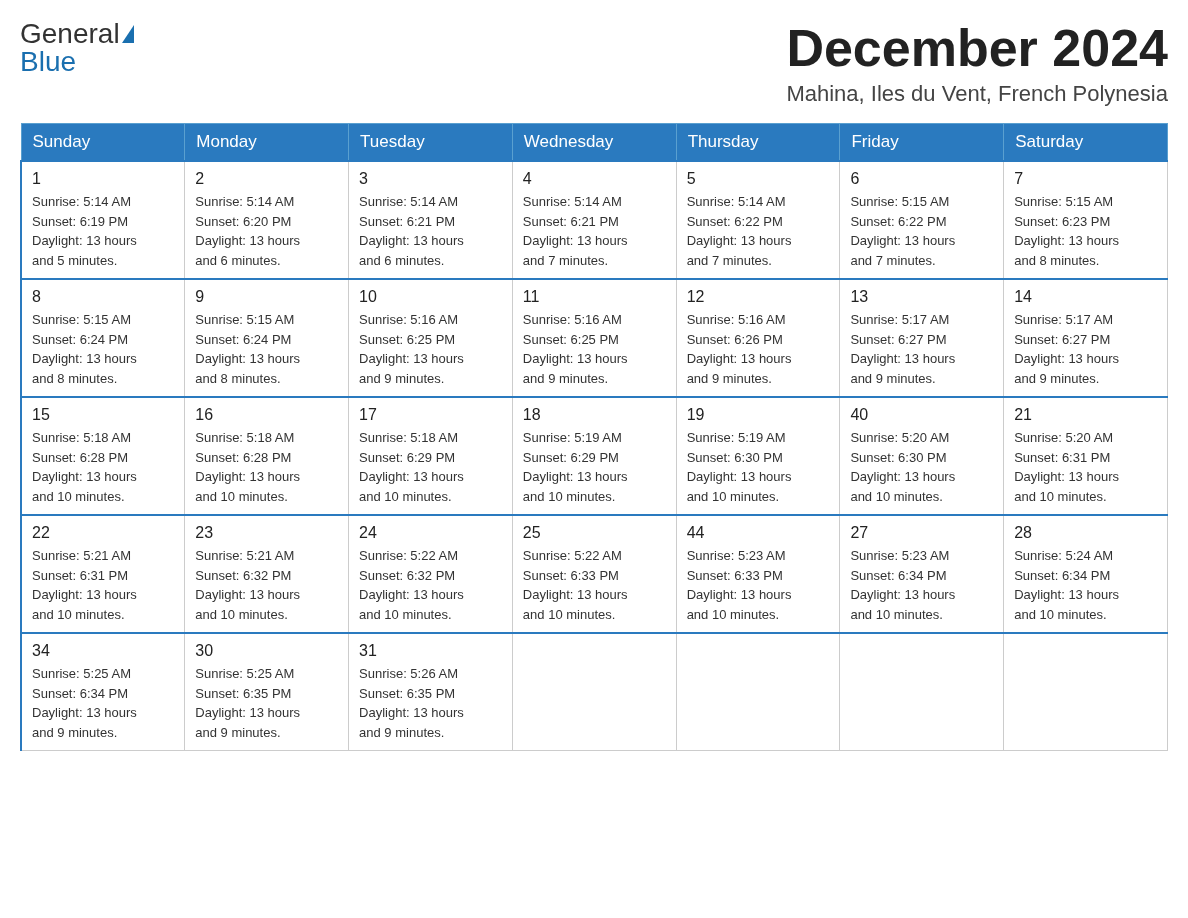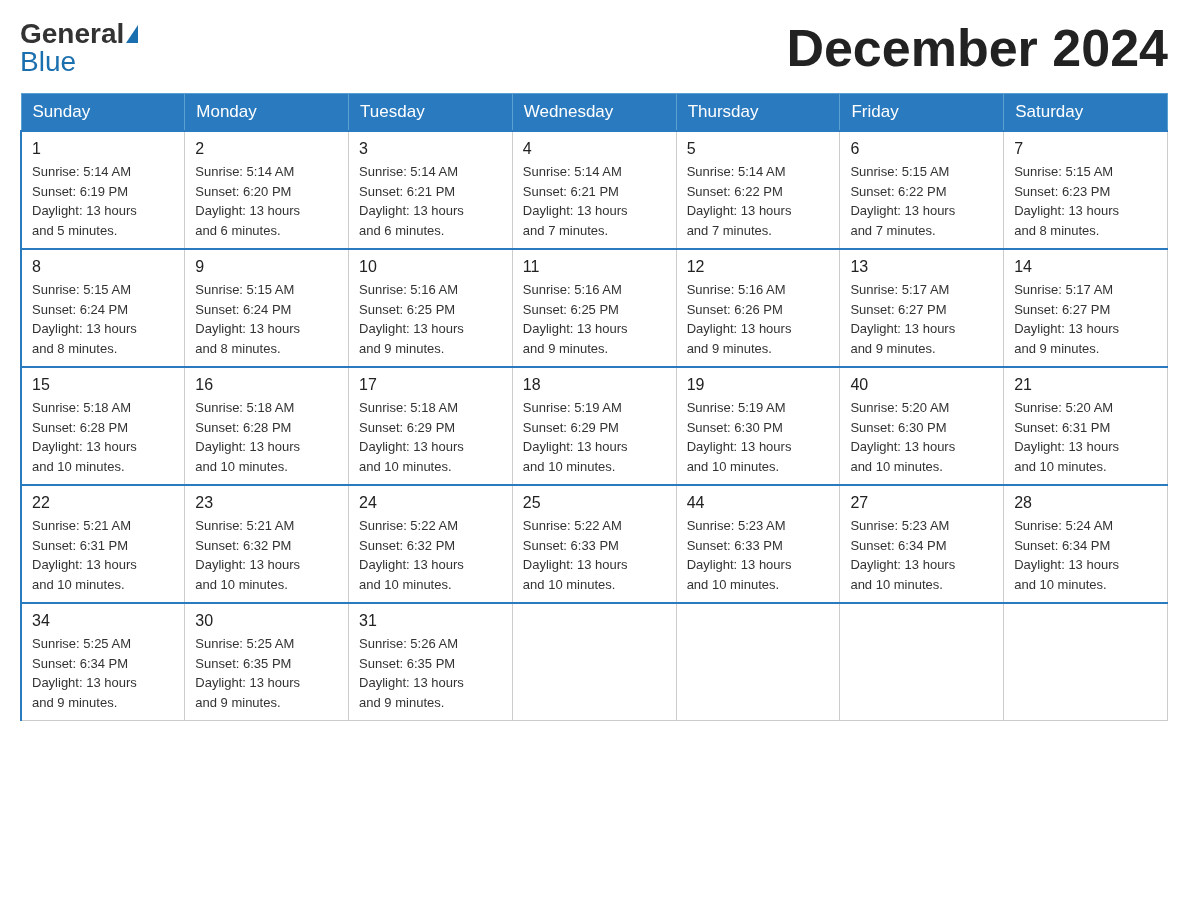--- a/index.html
+++ b/index.html
@@ -16,21 +16,21 @@
       align-items: flex-start;
       margin-bottom: 16px;
     }
     .logo {
       display: flex;
       flex-direction: column;
       align-items: flex-start;
     }
     .logo-general {
       font-size: 28px;
-      font-weight: bold;
+      font-weight: normal;
       color: #333;
       line-height: 1;
       text-align: center;
     }
     .logo-blue {
       font-size: 28px;
       font-weight: normal;
       color: #1a6faf;
       line-height: 1;
     }
@@ -108,20 +108,21 @@
 <div class="header">
   <div class="logo">
     <div style="display:flex; align-items:center;">
       <span class="logo-general">General</span>
       <span class="logo-triangle"></span>
     </div>
     <span class="logo-blue">Blue</span>
   </div>
   <div class="title-section">
     <div class="month-title">December 2024</div>
+    <div class="location-title">Mahina, Iles du Vent, French Polynesia</div>
   </div>
 </div>
 
 <table class="calendar">
   <thead>
     <tr>
     <th>Sunday</th>
         <th>Monday</th>
         <th>Tuesday</th>
         <th>Wednesday</th>

